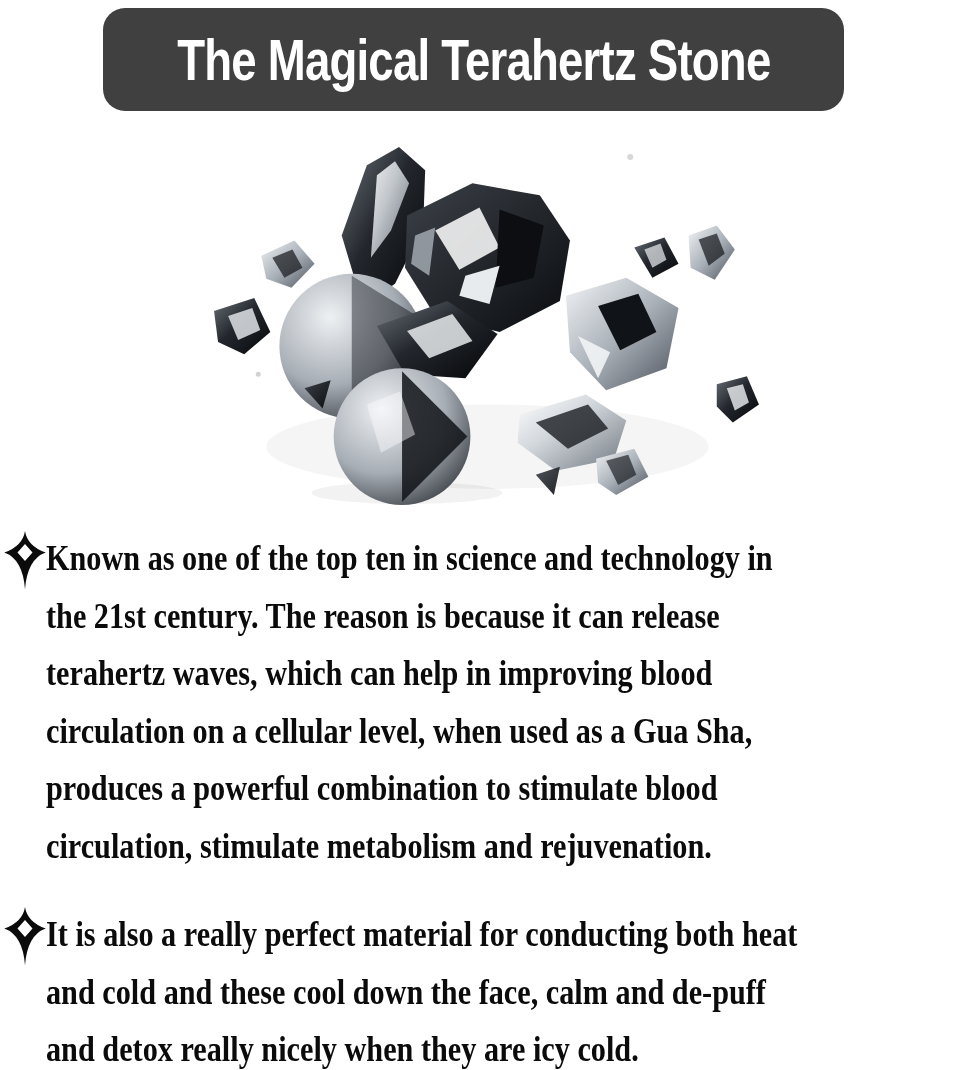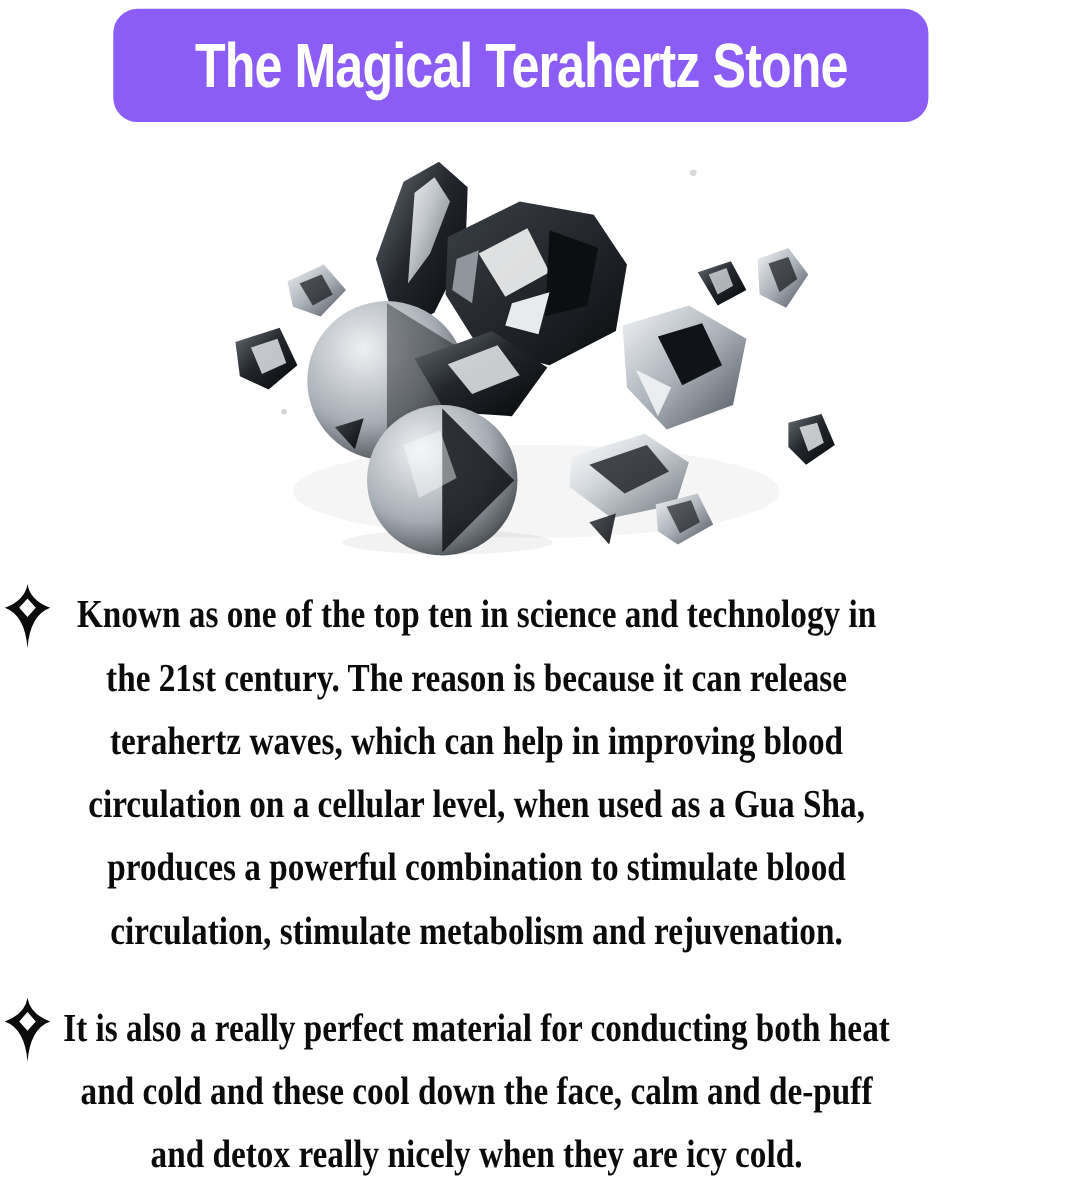--- a/index.html
+++ b/index.html
@@ -4,34 +4,34 @@
 <style>
   html,body { margin:0; padding:0; background:#ffffff; }
   .canvas {
     position:relative; width:968px; height:1070px;
     background:#ffffff; overflow:hidden;
     font-family:"Liberation Serif", serif;
   }
   
   .banner {
     position:absolute; left:103px; top:8px; width:741px; height:103px;
-    background:#8b5cf6; border-radius:22px;
+    background:#404040; border-radius:22px;
     display:flex; align-items:center; justify-content:center;
   }
   .banner-title {
     color:#ffffff; font-family:"Liberation Sans", sans-serif;
     font-weight:bold; font-size:57px; letter-spacing:-1px;
     white-space:nowrap; transform:scaleX(0.80); transform-origin:50% 50%;
   }
   
   .stone-photo { position:absolute; left:165px; top:135px; width:645px; height:372px; }
   
   .bullet-row { position:absolute; left:2px; width:966px; }
   .sparkle { position:absolute; left:0; top:0; width:46px; height:62px; }
-  .lines { margin-left:44px;text-align:center; }
+  .lines { margin-left:44px; }
   .line {
     font-weight:bold; font-size:36px; line-height:57.5px; color:#0b0b0b;
     white-space:nowrap; transform:scaleX(0.84); transform-origin:0 50%;
   }
   .p1 { top:530px; }
   .p2 { top:906px; }
 </style>
 </head>
 <body>
 

